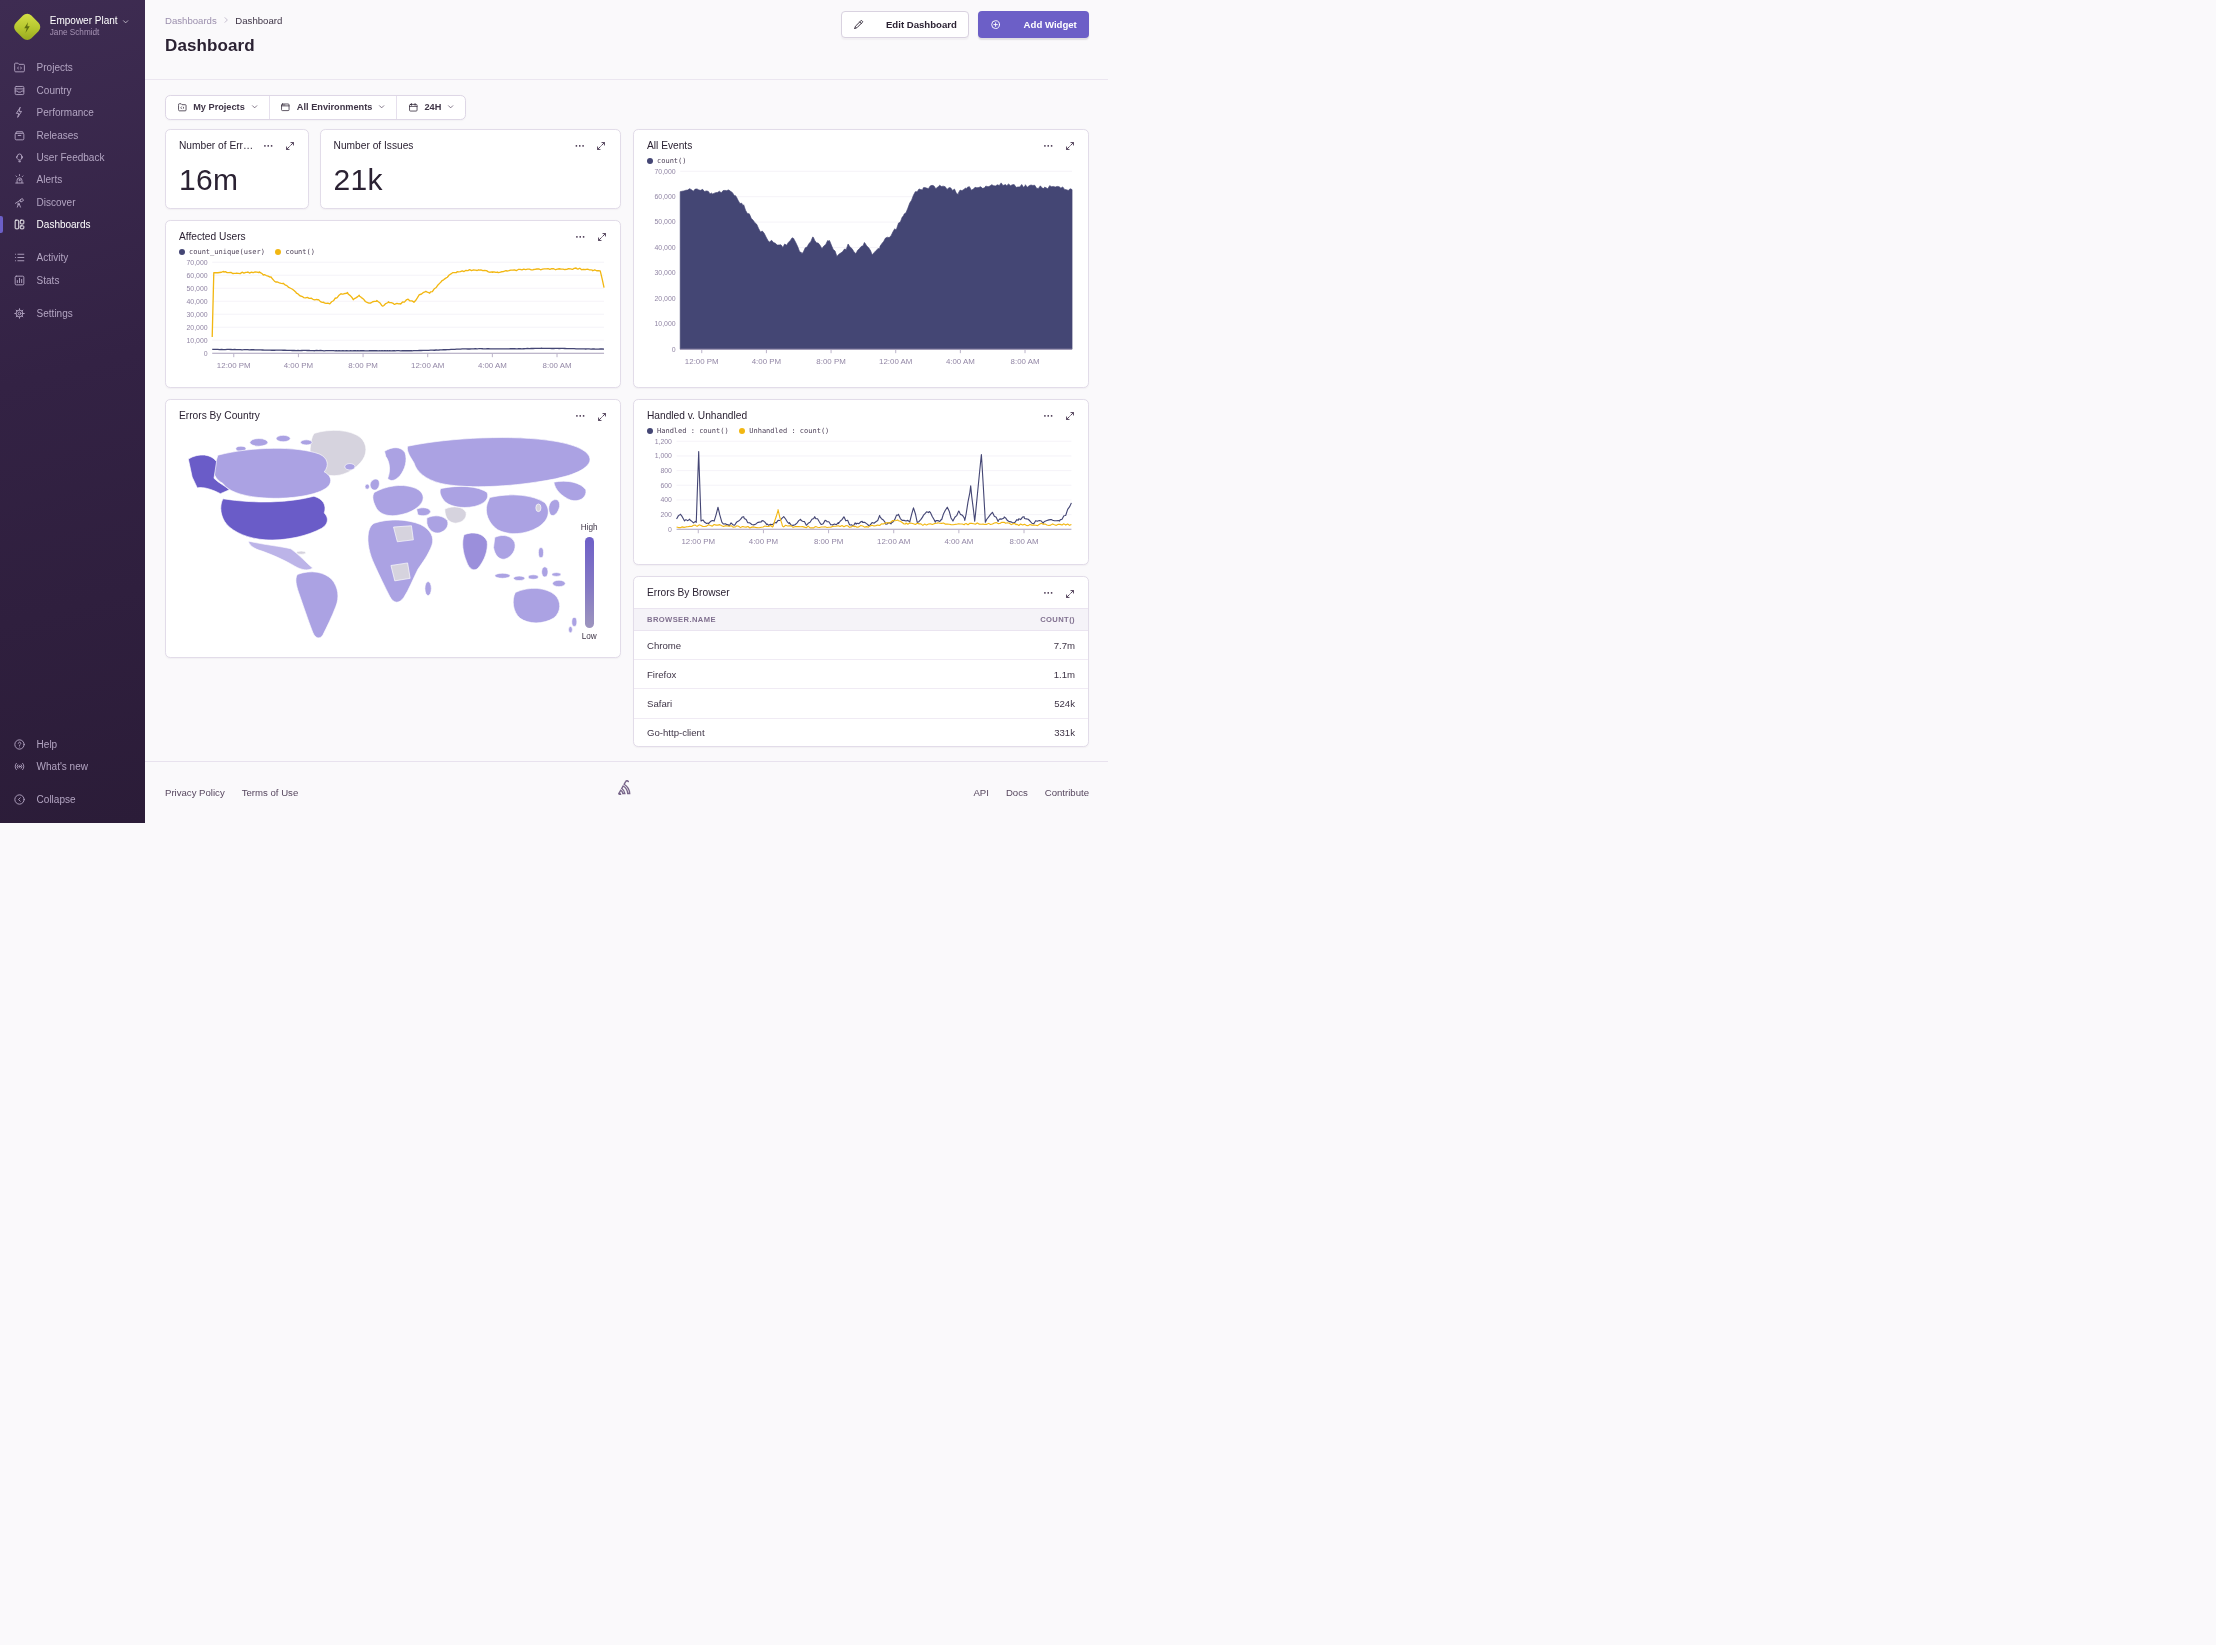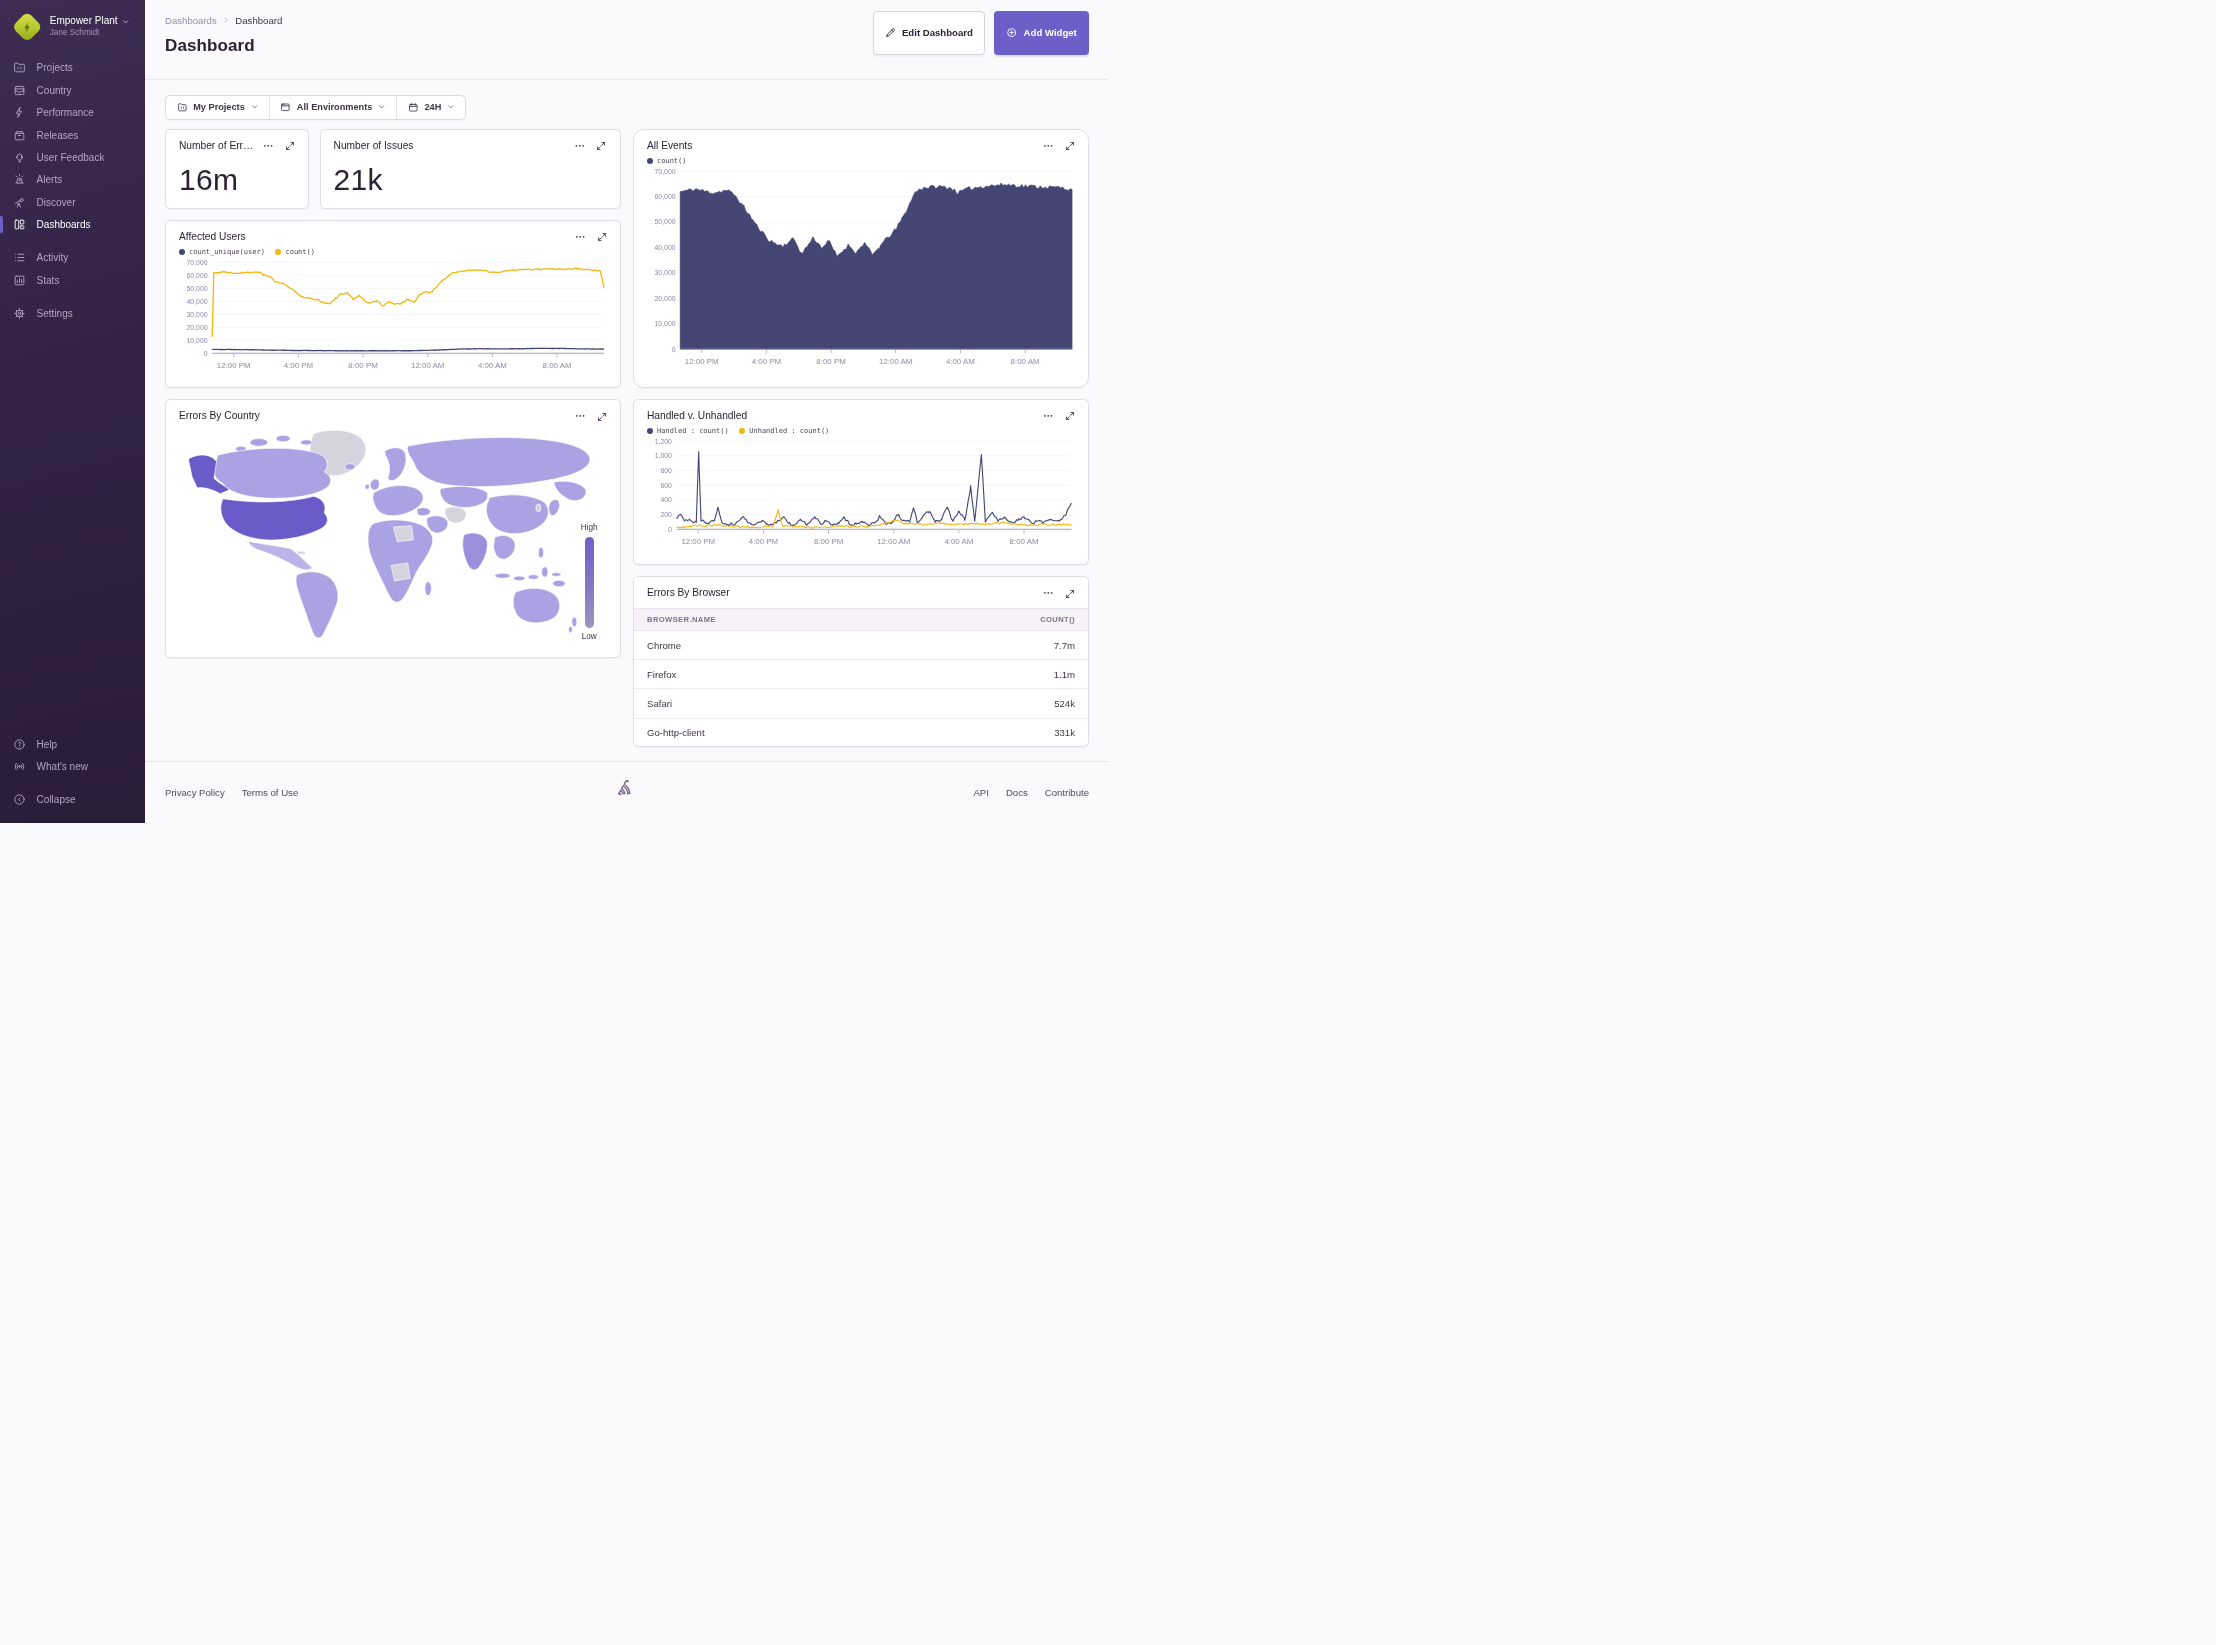--- a/index.html
+++ b/index.html
@@ -35,21 +35,21 @@
 
   
   .main{flex:1;height:100%;position:relative;display:flex;flex-direction:column;}
   .page-header{padding:14.5px 20px 0;height:80px;border-bottom:0.7px solid #EBE6F0;position:relative;flex:0 0 aupx;}
   .breadcrumb{display:flex;align-items:center;gap:5.3px;font-size:9.6px;}
   .crumb-link{color:#9B8FAD;cursor:pointer;}
   .crumb-sep{display:inline-flex;color:#B2A8C0;}
   .crumb-current{color:#3E3446;}
   .page-title{font-size:17px;font-weight:700;color:var(--text-dark);margin-top:10.6px;letter-spacing:0.1px;}
   .header-actions{position:absolute;top:10.6px;right:20px;display:flex;gap:9.2px;}
-  .btn{display:inline-flex;align-items:center;gap:6px;height:44px;padding:0 11.2px;border-radius:4px;font-size:9.6px;font-weight:700;cursor:pointer;border:0.7px solid transparent;}
+  .btn{display:inline-flex;align-items:center;gap:22px;height:27px;padding:0 11.2px;border-radius:4px;font-size:9.6px;font-weight:700;cursor:pointer;border:0.7px solid transparent;}
   .btn svg{width:11.2px;height:11.2px;}
   .btn-default{background:#fff;border-color:#D9D2E0;color:var(--text-dark);box-shadow:0 1.3px 1.3px rgba(43,34,51,.04);}
   .btn-primary{background:var(--accent-purple);color:#fff;box-shadow:0 1.3px 1.3px rgba(43,34,51,.12);}
 
   .page-body{padding:14.5px 20px 0;flex:1;}
   .filter-bar{display:inline-flex;align-items:stretch;background:#fff;border:0.7px solid #DED7E6;border-radius:5.3px;height:25px;box-shadow:0 0.7px 1.3px rgba(43,34,51,.03);}
   .filter-seg{display:flex;align-items:center;gap:6px;padding:0 10.6px;font-size:9.2px;font-weight:700;color:#3E3446;cursor:pointer;position:relative;}
   .filter-seg + .filter-seg{border-left:0.7px solid #E6E0ED;}
   .filter-seg .f-icon{display:inline-flex;width:10.6px;height:10.6px;color:#2B2233;}
   .filter-seg .f-icon svg{width:10.6px;height:10.6px;}
@@ -503,21 +503,21 @@
             <div class="map-legend">
               <span class="lab">High</span>
               <div class="bar"></div>
               <span class="lab">Low</span>
             </div>
           </div>
         </div>
       </div>
 
       <div class="col">
-        <div class="card" style="width:456px;height:259px;border-radius:11px;">
+        <div class="card" style="width:456px;height:259px;">
           <div class="card-head">
             <span class="card-title">All Events</span>
             <span class="card-actions">
               <button class="icon-btn dots">⋯</button>
               <button class="icon-btn">
                   <svg viewBox="0 0 16 16" fill="none" stroke="currentColor" stroke-width="1.6" stroke-linecap="round">
                     <path d="M9.5 2.5H13.5V6.5M13.5 2.5L9 7M6.5 13.5H2.5V9.5M2.5 13.5L7 9"></path>
                   </svg>
                 </button>
             </span>

